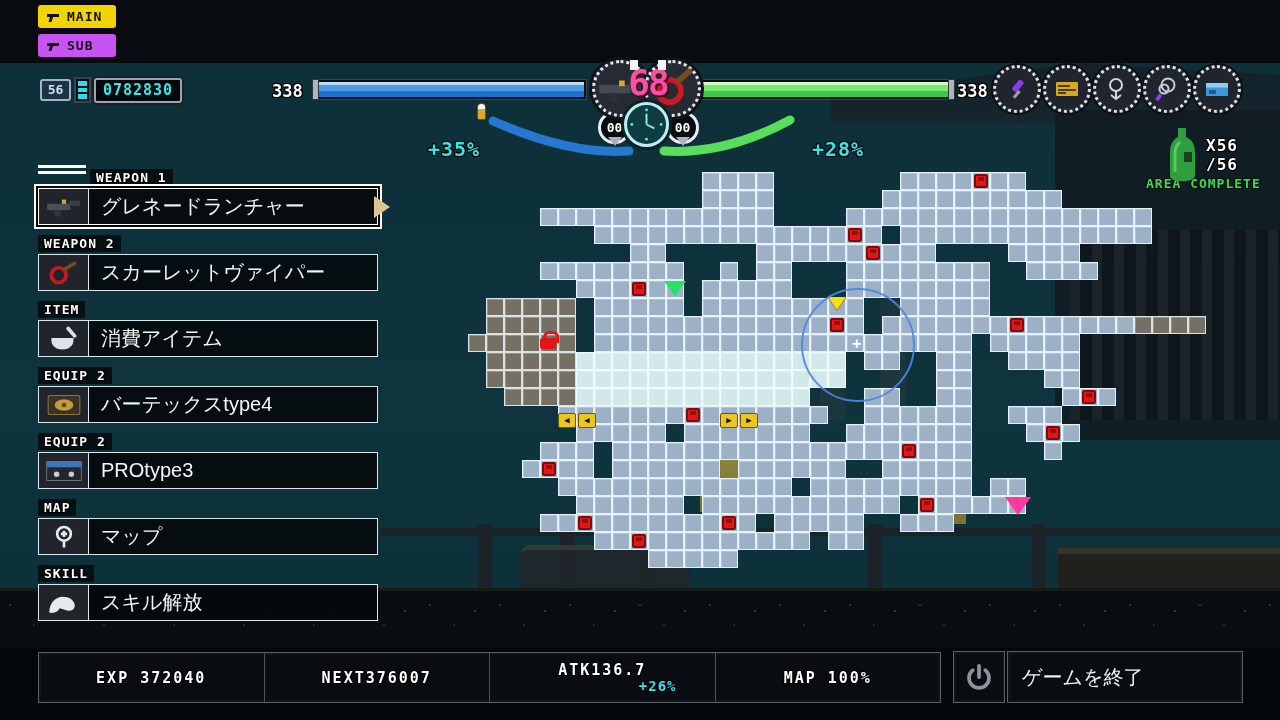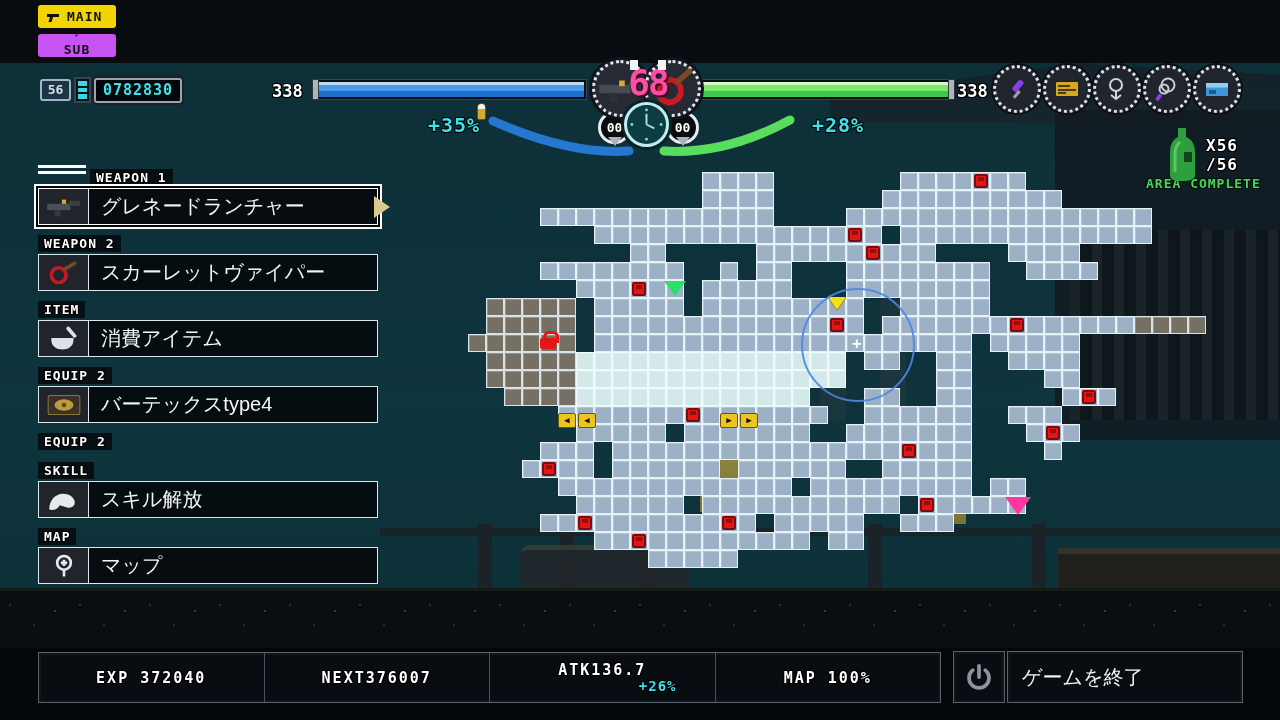--- a/index.html
+++ b/index.html
@@ -26,30 +26,30 @@
                      radial-gradient(circle 2px at 34px 34px, #232a2e 40%, transparent 41%),
                      radial-gradient(circle 2px at 55px 20px, #343b40 40%, transparent 41%);
     background-size:70px 48px; border-top:3px solid #141c18; }
   .bg-bottom { left:0; top:648px; width:1280px; height:72px; background:#04070a; }
   .bg-table { left:1058px; top:548px; width:222px; height:52px; background:#241f1a; border-top:6px solid #3a332b; opacity:.9; }
   .bg-rock { left:520px; top:545px; width:170px; height:48px; background:#20262a; border-radius:10px 16px 0 0; border-top:5px solid #33402f; opacity:.9; }
 
   
   .px { font-family:"DejaVu Sans Mono", monospace; font-weight:bold; color:#fff;
         text-shadow:1px 1px 0 #000,-1px 1px 0 #000,1px -1px 0 #000,-1px -1px 0 #000; }
-  .cy { color:#3fe0e8; }
+  .cy { color:#3fe0e8;margin-top:24px; }
   .jp { font-family:"Liberation Sans", sans-serif; }
 
   
   .modebtn { left:38px; width:78px; height:23px; border-radius:3px; display:flex; align-items:center;
              gap:5px; padding:0 8px; cursor:pointer; }
   .modebtn svg { width:16px; height:12px; }
   .modebtn span { font-size:13px; font-weight:bold; color:#111; letter-spacing:1px; font-family:"DejaVu Sans Mono",monospace; }
   #btn-main { top:5px; background:#f2d400; box-shadow:0 0 0 2px #0a0a06; }
-  #btn-sub  { top:34px; background:#c653f2; box-shadow:0 0 0 2px #0a0a06;flex-direction:column; }
+  #btn-sub  { top:34px; background:#c653f2; box-shadow:0 0 0 2px #0a0a06; }
 
   
   .lvlbox { left:40px; top:79px; width:31px; height:22px; background:#1d3346; border:2px solid #9fb6c8;
             border-radius:3px; color:#cfe0ec; font-size:13px; font-weight:bold; text-align:center; line-height:18px; }
   .battery { left:74px; top:77px; width:17px; height:26px; background:#0a0e12; border:2px solid #3a444c;
              display:flex; flex-direction:column; gap:2px; padding:2px; }
   .battery i { display:block; height:5px; background:#35d8e8; }
   .moneybox { left:94px; top:78px; width:88px; height:25px; background:#05080a; border:2px solid #98a4ae;
               border-radius:3px; color:#3fe3ea; font-size:15px; font-weight:bold; text-align:center;
               line-height:21px; letter-spacing:1px; box-shadow:0 0 0 2px #1a2026; }
@@ -314,37 +314,47 @@
       <div class="mitem"><div class="mlabel px" style="">EQUIP 2</div><div class="mrow">
           <div class="micon">
             <svg viewBox="0 0 36 24">
               <rect x="3" y="3" width="30" height="18" rx="2" fill="#3a3226" stroke="#8a7438"></rect>
               <ellipse cx="18" cy="12" rx="9" ry="5.5" fill="#c09a3e"></ellipse>
               <circle cx="18" cy="12" r="2.2" fill="#5a4718"></circle>
             </svg>
           </div>
           <div class="mtext jp">バーテックスtype4</div>
         </div></div>
-      <div class="mitem"><div class="mlabel px" style="">EQUIP 2</div></div>
-      <div class="mitem"><div class="mlabel px" style="">SKILL</div><div class="mrow">
+      <div class="mitem"><div class="mlabel px" style="">EQUIP 2</div><div class="mrow">
           <div class="micon">
             <svg viewBox="0 0 36 24">
-              <path d="M4 21 c0-9 6-15 13-15 c6 0 10 3 11 7 c1 5-3 7-7 6 l-7-2 c-2 4-6 5-10 4 z" fill="#e6eaed"></path>
+              <rect x="1.5" y="3" width="33" height="18" rx="1" fill="#23262c" stroke="#6a7178"></rect>
+              <rect x="1.5" y="3" width="33" height="5.5" fill="#3f74b8"></rect>
+              <circle cx="11" cy="15" r="2.6" fill="#c8cdd2"></circle>
+              <circle cx="25" cy="15" r="2.6" fill="#c8cdd2"></circle>
             </svg>
           </div>
-          <div class="mtext jp">スキル解放</div>
+          <div class="mtext jp">PROtype3</div>
         </div></div>
       <div class="mitem"><div class="mlabel px" style="">MAP</div><div class="mrow">
           <div class="micon">
             <svg viewBox="0 0 36 24">
               <circle cx="18" cy="9" r="6.5" stroke="#e6eaed" stroke-width="2.5" fill="none"></circle>
               <path d="M18 6 v6 M15 9 h6 M18 16 v6" stroke="#e6eaed" stroke-width="2.5"></path>
             </svg>
           </div>
           <div class="mtext jp">マップ</div>
+        </div></div>
+      <div class="mitem"><div class="mlabel px" style="">SKILL</div><div class="mrow">
+          <div class="micon">
+            <svg viewBox="0 0 36 24">
+              <path d="M4 21 c0-9 6-15 13-15 c6 0 10 3 11 7 c1 5-3 7-7 6 l-7-2 c-2 4-6 5-10 4 z" fill="#e6eaed"></path>
+            </svg>
+          </div>
+          <div class="mtext jp">スキル解放</div>
         </div></div>
     </div>
 
   <div class="abs" id="map">
       <div class="cell a" style="left: 288px; top: 0px;"></div>
       <div class="cell a" style="left: 306px; top: 0px;"></div>
       <div class="cell a" style="left: 324px; top: 0px;"></div>
       <div class="cell a" style="left: 342px; top: 0px;"></div>
       <div class="cell a" style="left: 486px; top: 0px;"></div>
       <div class="cell a" style="left: 504px; top: 0px;"></div>

